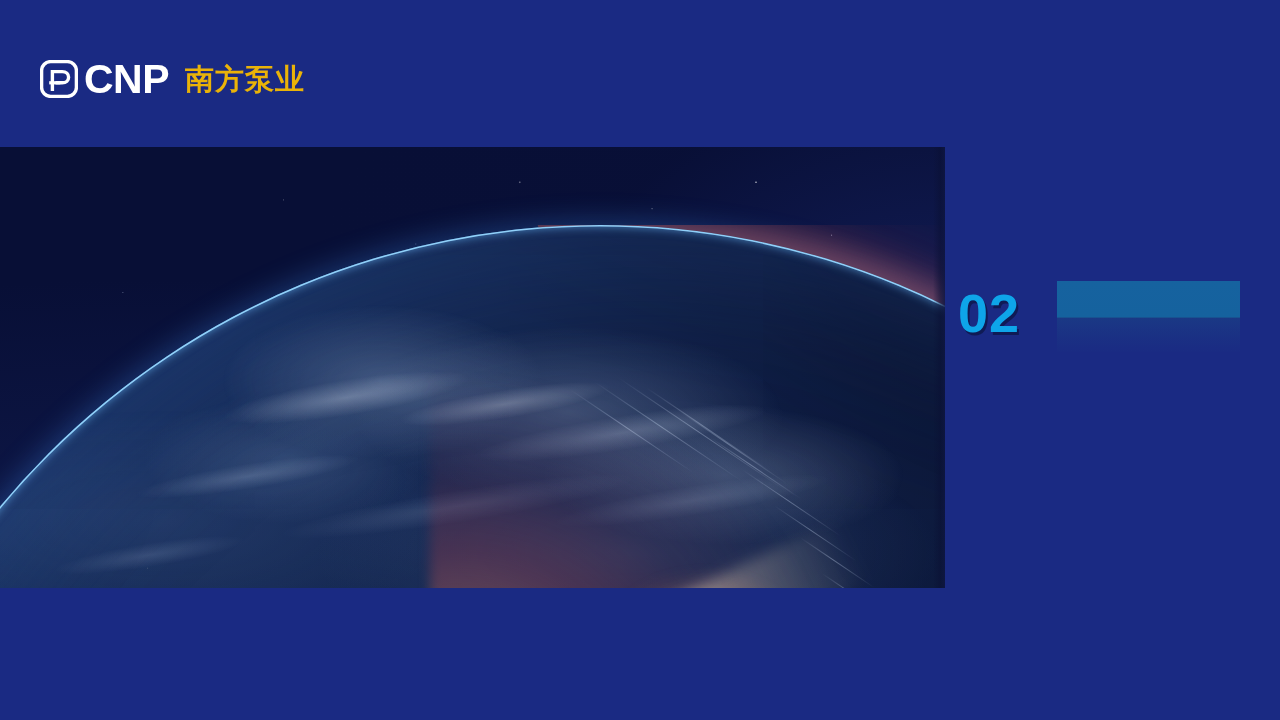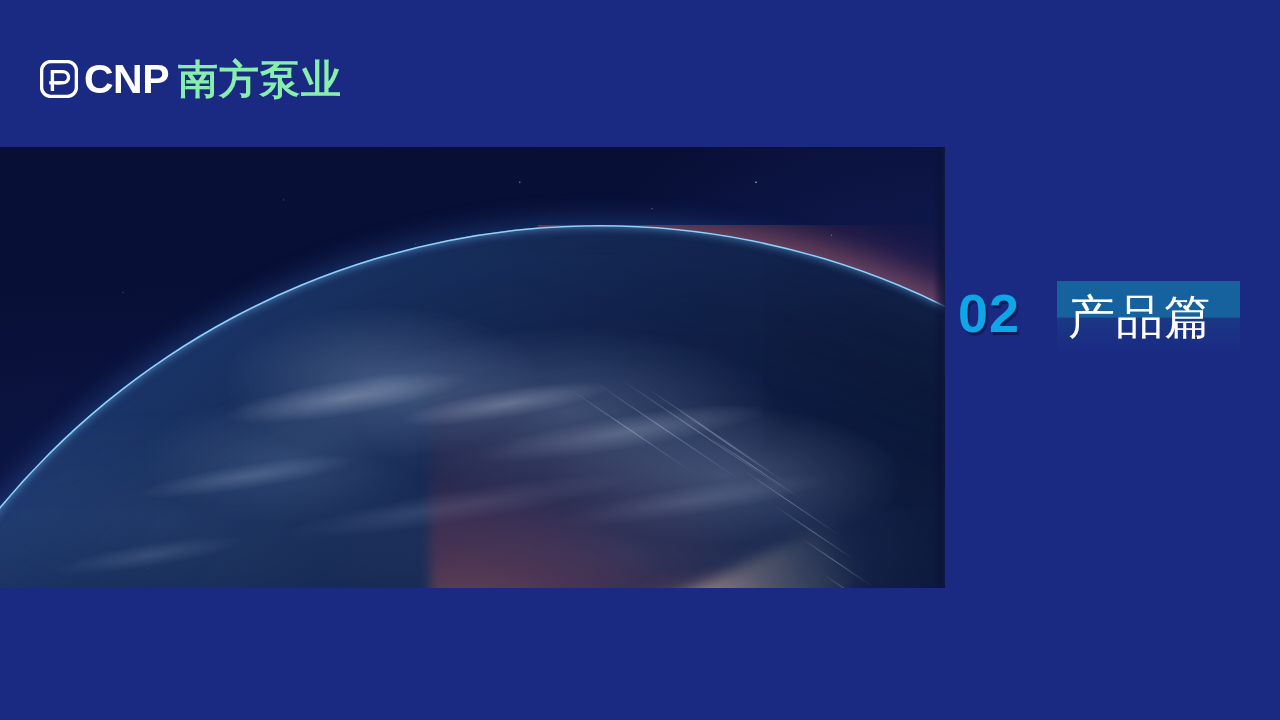--- a/index.html
+++ b/index.html
@@ -48,25 +48,25 @@
 
   .brand-cnp {
     color: #ffffff;
     font-size: 41px;
     font-weight: 700;
     letter-spacing: -0.5px;
     line-height: 1;
     font-family: "Liberation Sans", "DejaVu Sans", sans-serif;
   }
   .brand-cn {
-    color: #86efac;
-    font-size: 40px;
+    color: #eab308;
+    font-size: 29px;
     font-weight: 700;
     line-height: 1;
-    margin-left: 9px;
+    margin-left: 16px;
     letter-spacing: 1px;
     font-family: "Liberation Sans", "DejaVu Sans", sans-serif;
   }
 
   
   .photo {
     position: absolute;
     left: 0;
     top: 147px;
     width: 945px;
@@ -438,17 +438,16 @@
           <i style="left: 214px; top: 128px; width: 100px; transform: rotate(34deg);"></i>
           <i style="left: 240px; top: 160px; width: 90px; transform: rotate(34deg);"></i>
           <i style="left: 262px; top: 196px; width: 80px; transform: rotate(34deg);"></i>
         </div>
     </div>
   </div>
   <div class="photo-seam"></div>
 
   <div class="section-number">02</div>
   <div class="section-title-box"></div>
-  <div class="section-title">产品篇</div>
 
   <div class="slogan">节能泵王 绿色中国</div>
 
 </div>
 
 </body></html>

